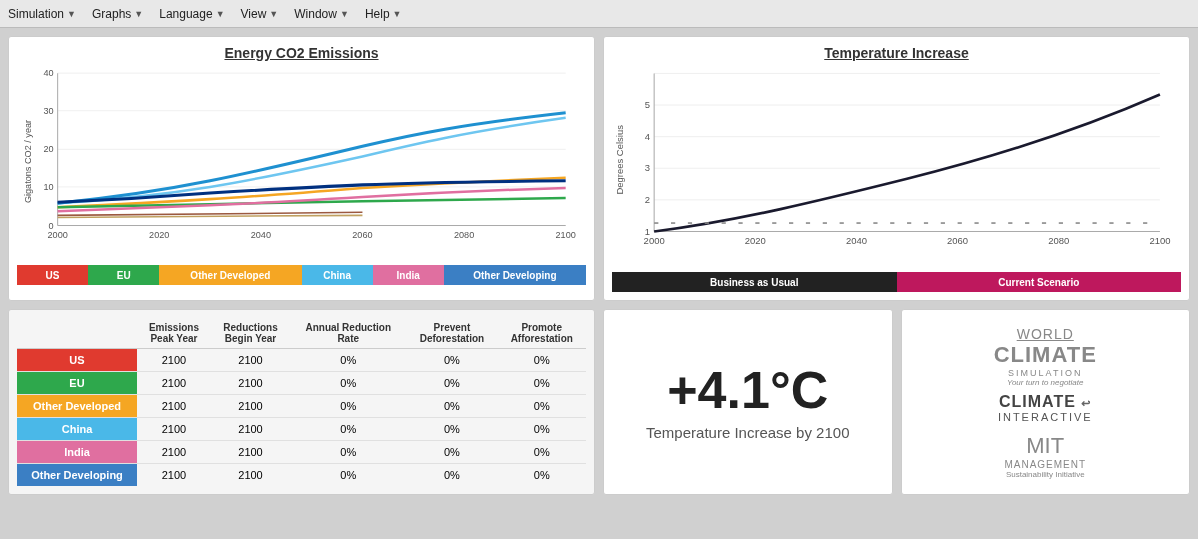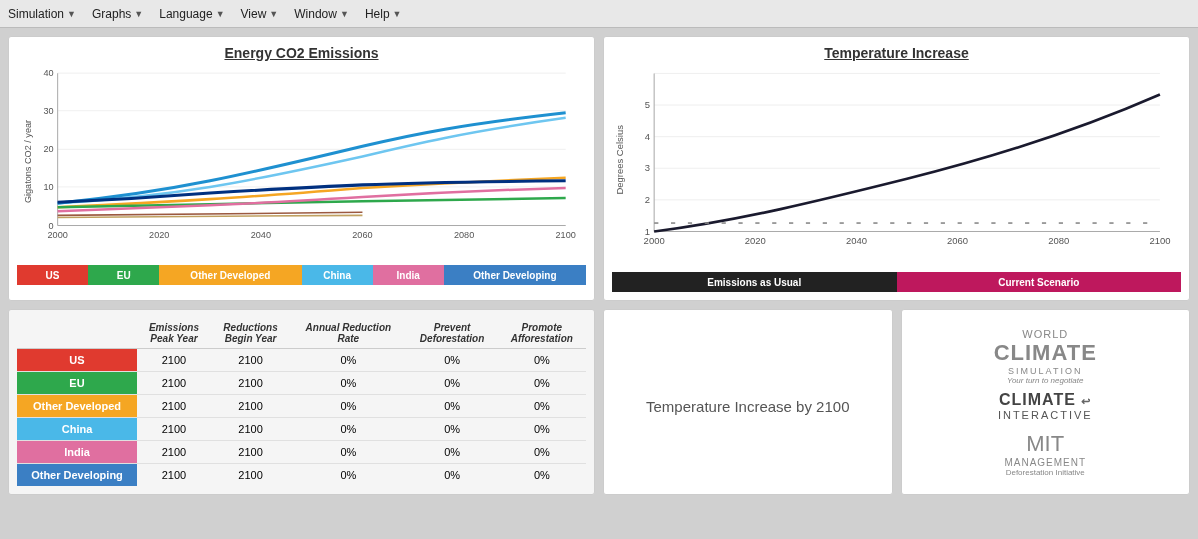--- a/index.html
+++ b/index.html
@@ -126,38 +126,37 @@
       font-size: 11px;
     }
     .data-table th {
       text-align: center;
       padding: 4px 6px;
       font-weight: bold;
       color: #333;
       border-bottom: 1px solid #ccc;
       vertical-align: bottom;
       font-size: 10px;
-      font-style: italic;
     }
     .data-table td {
       text-align: center;
       padding: 5px 6px;
       border-bottom: 1px solid #e0e0e0;
     }
     .data-table tr:last-child td { border-bottom: none; }
     .region-cell {
       color: #fff;
       font-weight: bold;
       text-align: center;
       padding: 5px 8px;
       font-size: 11px;
     }
 
     
-    .world-text { font-size: 11px; color: #888; letter-spacing: 1px; }
+    .world-text { font-size: 14px; color: #888; letter-spacing: 1px; text-decoration: underline; }
     .climate-big { font-size: 22px; font-weight: 900; color: #888; letter-spacing: 1px; }
     .simulation-text { font-size: 9px; letter-spacing: 2px; color: #888; }
     .your-turn { font-size: 8px; color: #888; font-style: italic; }
     .mit-text { font-size: 22px; font-weight: 400; color: #888; }
     .management-text { font-size: 10px; color: #888; letter-spacing: 1px; }
     .sustainability-text { font-size: 8px; color: #888; }
   </style>
 </head>
 <body>
 
@@ -311,21 +310,21 @@
           <line x1="400" y1="142" x2="408" y2="142" stroke="#888" stroke-width="1.5" stroke-dasharray="4,4"></line>
           <line x1="416" y1="142" x2="424" y2="142" stroke="#888" stroke-width="1.5" stroke-dasharray="4,4"></line>
           <line x1="432" y1="142" x2="440" y2="142" stroke="#888" stroke-width="1.5" stroke-dasharray="4,4"></line>
           <line x1="448" y1="142" x2="456" y2="142" stroke="#888" stroke-width="1.5" stroke-dasharray="4,4"></line>
           <line x1="464" y1="142" x2="472" y2="142" stroke="#888" stroke-width="1.5" stroke-dasharray="4,4"></line>
         </g>
       </svg>
     </div>
 
     <div class="legend-bar">
-      <div class="legend-segment" style="background:#222; flex:1;">Emissions as Usual</div>
+      <div class="legend-segment" style="background:#222; flex:1;">Business as Usual</div>
       <div class="legend-segment" style="background:#be185d; flex:1;">Current Scenario</div>
     </div>
   </div>
 
   <div class="bottom-left">
     <table class="data-table">
       <thead>
         <tr>
           <th style="width:120px;"></th>
           <th>Emissions<br>Peak Year</th>
@@ -384,38 +383,39 @@
       <td>0%</td>
       <td>0%</td>
     </tr>
         </tbody>
     </table>
   </div>
 
   <div class="bottom-right">
 
     <div class="temp-panel">
+      <div class="temp-value">+4.1°C</div>
       <div class="temp-label">Temperature Increase by 2100</div>
     </div>
 
     <div class="logo-panel">
       <div style="text-align:center;">
         <div class="world-text">WORLD</div>
         <div class="climate-big">CLIMATE</div>
         <div class="simulation-text">SIMULATION</div>
         <div class="your-turn"><em>Your turn to negotiate</em></div>
       </div>
       <div style="text-align:center; ">
         <div style="font-size:16px; font-weight:900; color:#444; letter-spacing:1px;">CLIMATE
           <span style="font-size:11px; color:#666;">↩</span>
         </div>
         <div style="font-size:11px; font-weight:normal; color:#555; letter-spacing:2px;">INTERACTIVE</div>
       </div>
       <div style="text-align:center; margin-top:4px;">
         <div class="mit-text">MIT</div>
         <div class="management-text">MANAGEMENT</div>
-        <div class="sustainability-text">Deforestation Initiative</div>
+        <div class="sustainability-text">Sustainability Initiative</div>
       </div>
     </div>
 
   </div>
 
 </div>
 
 </body></html>

